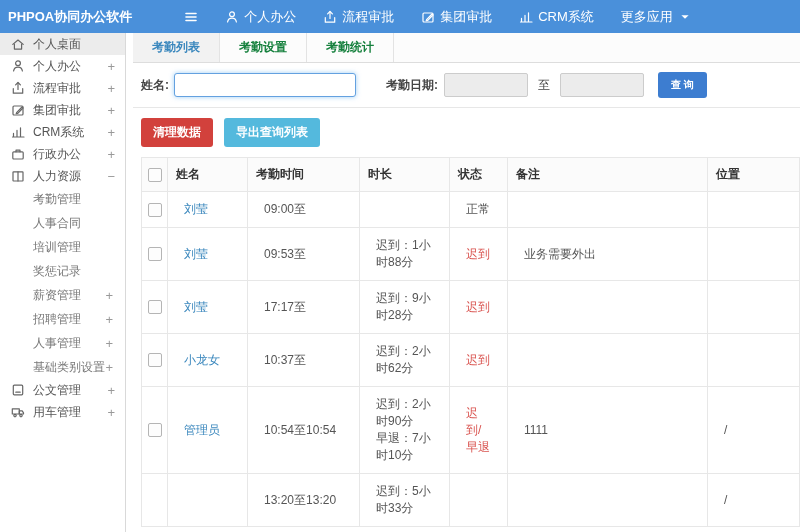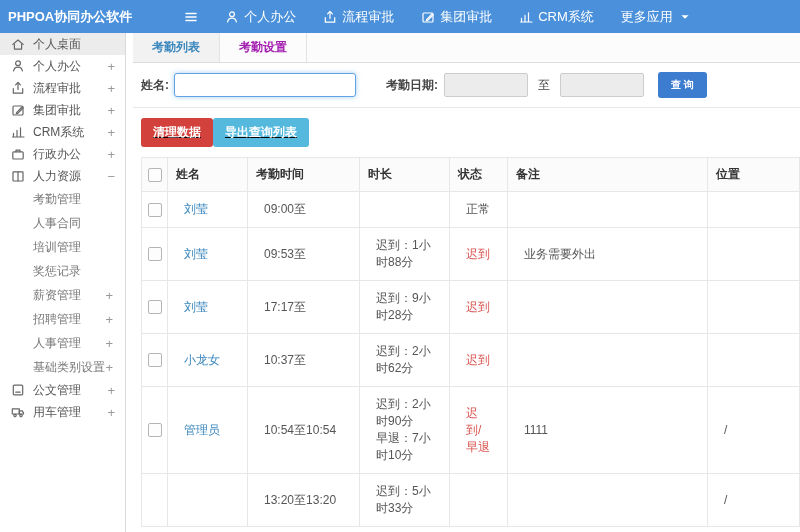--- a/index.html
+++ b/index.html
@@ -19,35 +19,35 @@
   .layout{display:flex;height:499px;overflow:hidden;}
   
   .sidebar{width:125px;min-width:125px;background:#fff;border-right:1px solid #d9d9d9;overflow:hidden;}
   .side-item{height:22px;display:flex;align-items:center;padding:0 10px;font-size:12px;color:#555;cursor:pointer;}
   .side-item.active{background:#ececec;}
   .side-item .icon{width:15px;margin-right:8px;color:#666;}
   .expander{margin-left:auto;color:#999;font-size:13px;}
   .side-sub-item{height:24px;display:flex;align-items:center;padding:0 12px 0 33px;font-size:12px;color:#777;cursor:pointer;}
   
   .tabs{display:flex;height:29px;border-bottom:1px solid #ddd;background:#fcfcfc;}
-  .tab{padding:0 19px;display:flex;align-items:center;font-size:12px;color:#a21caf;border-right:1px solid #e3e3e3;cursor:pointer;font-weight:bold;}
+  .tab{padding:0 19px;display:flex;align-items:center;font-size:12px;color:#15803d;border-right:1px solid #e3e3e3;cursor:pointer;font-weight:bold;}
   .tab.active{background:#f2f2f2;color:#3a87bd;}
   
   .main{flex:1;overflow:hidden;background:#fff;margin-left:7px;}
   .searchbar{display:flex;align-items:center;padding:9px 8px;font-size:12px;color:#444;border-bottom:1px solid #e7e7e7;}
   .searchbar label{font-weight:bold;}
   .name-input{width:168px;height:22px;margin-left:5px;border:1px solid #64a1e0;border-radius:3px;
     box-shadow:0 0 5px rgba(82,168,236,.55);outline:none;padding:0 6px;font-size:12px;}
   .date-label{margin-left:30px;}
   .date-input{width:78px;height:20px;margin-left:6px;background:#ececec;border:1px solid #ccc;border-radius:2px;}
   .to-label{margin:0 4px 0 10px;}
   .btn-query{margin-left:14px;background:#3d7dd0;color:#fff;border:none;border-radius:3px;
     padding:6px 13px;font-size:10px;font-weight:bold;cursor:pointer;}
   
-  .actionbar{padding:10px 8px 9px;display:flex;text-decoration:underline;}
+  .actionbar{padding:10px 8px 9px;display:flex;gap:11px;}
   .btn{color:#fff;font-weight:bold;font-size:12px;padding:6px 12px;border:none;border-radius:3px;cursor:pointer;}
   .btn-danger{background:#d2413c;}
   .btn-info{background:#54b9dd;}
   
   table{border-collapse:collapse;margin:1px 8px 0;width:659px;table-layout:fixed;font-size:12px;}
   th,td{border:1px solid #e7e7e7;padding:9px 16px;text-align:left;vertical-align:middle;color:#555;overflow:hidden;}
   th{color:#333;font-weight:bold;background:#fbfbfb;padding:8px;}
   td.center,th.center{text-align:center;padding-left:2px;padding-right:2px;}
   a.name{color:#3a87bd;text-decoration:none;cursor:pointer;}
   .status-red{color:#d9534f;}
@@ -238,20 +238,23 @@
       <div class="side-item"></div>
     </aside>
 
   <main class="main">
     <div class="tabs" id="tabs">
         <div class="tab active">
           <span>考勤列表</span>
         </div>
         <div class="tab">
           <span>考勤设置</span>
+        </div>
+        <div class="tab">
+          <span>考勤统计</span>
         </div>
       </div>
 
     <div class="searchbar">
       <label>姓名:</label>
       <input class="name-input" type="text" value="" style="">
       <label class="date-label">考勤日期:</label>
       <input class="date-input" type="text" value="" style="">
       <span class="to-label">至</span>
       <input class="date-input" type="text" value="" style="">

